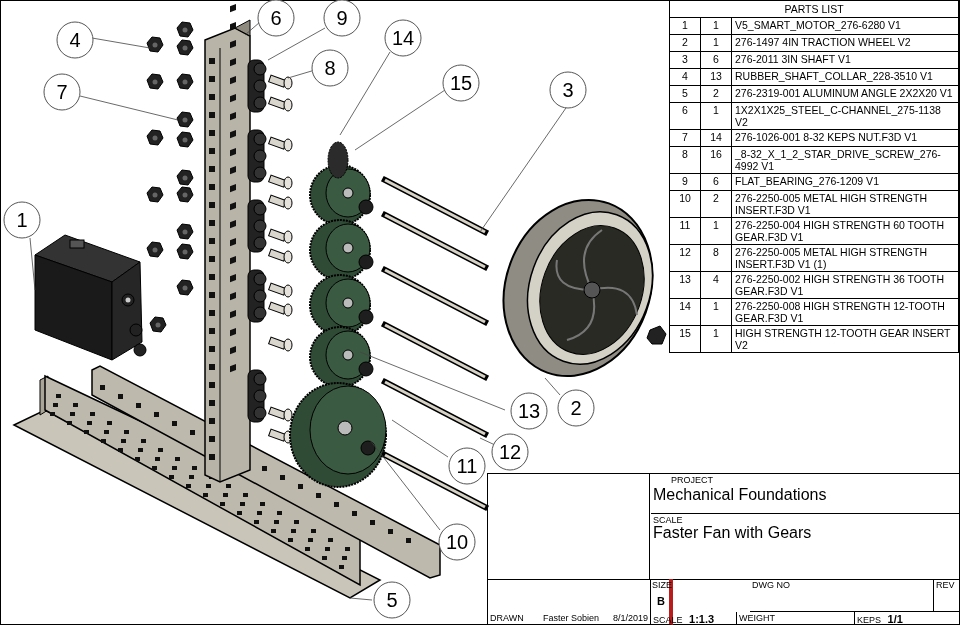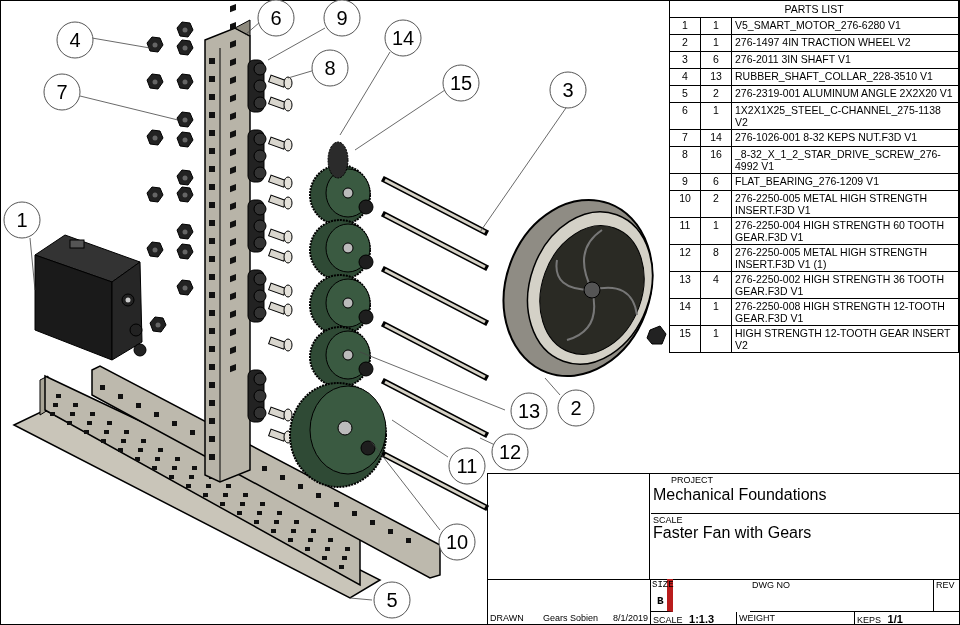--- a/index.html
+++ b/index.html
@@ -455,25 +455,25 @@
     <div class="big" style="position:absolute;left:2px;top:12px;">Mechanical Foundations</div>
   </div>
   <div class="cell" style="left:163px;top:40px;width:309px;height:65px;">
     <div class="lbl" style="position:absolute;left:2px;top:1px;">SCALE</div>
     <div class="big" style="position:absolute;left:2px;top:10px;">Faster Fan with Gears</div>
   </div>
 
   <div class="cell" style="left:0;top:105px;width:472px;height:1px;border-top:1px solid #000;"></div>
   <div class="cell" style="left:0;top:138px;width:162px;height:13px;padding:1px 2px;">
     <span class="lbl">DRAWN</span>
-    <span class="lbl" style="position:absolute;left:55px;top:1px;">Gears Sobien</span>
+    <span class="lbl" style="position:absolute;left:55px;top:1px;">Faster Sobien</span>
     <span class="lbl" style="position:absolute;left:125px;top:1px;">8/1/2019</span>
   </div>
   <div class="cell" style="left:162px;top:105px;width:1px;height:46px;border-left:1px solid #000;"></div>
-  <div class="cell" style="left:163px;top:105px;width:22px;height:33px;border-right:6px solid #b91c1c;border-bottom:1px solid #000;font-family:Liberation Mono, monospace;">
+  <div class="cell" style="left:163px;top:105px;width:22px;height:46px;border-right:4px solid #b91c1c;border-bottom:1px solid #000;">
     <div class="lbl" style="position:absolute;left:1px;top:1px;">SIZE</div>
     <div class="mid" style="position:absolute;left:6px;top:16px;">B</div>
   </div>
   <div class="cell" style="left:262px;top:105px;width:184px;height:33px;border-right:1px solid #000;border-bottom:1px solid #000;padding:1px 2px;">
     <span class="lbl">DWG NO</span>
   </div>
   <div class="cell" style="left:446px;top:105px;width:26px;height:33px;border-bottom:1px solid #000;padding:1px 2px;">
     <span class="lbl">REV</span>
   </div>
   <div class="cell" style="left:163px;top:138px;width:86px;height:13px;border-right:1px solid #000;padding:1px 2px;">

